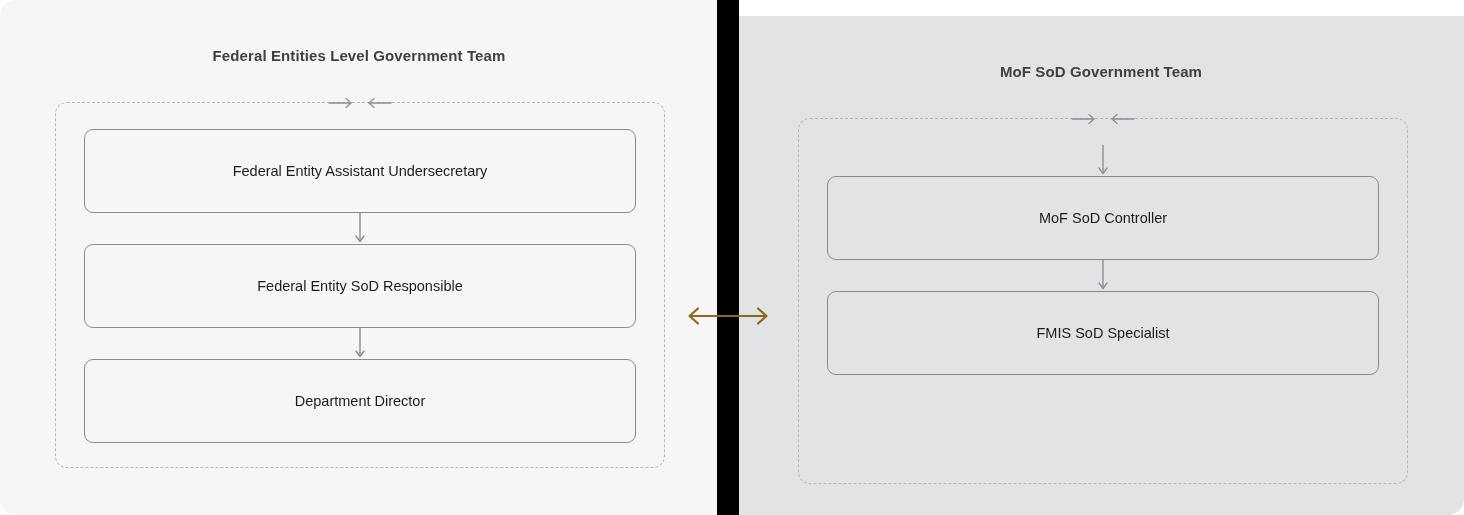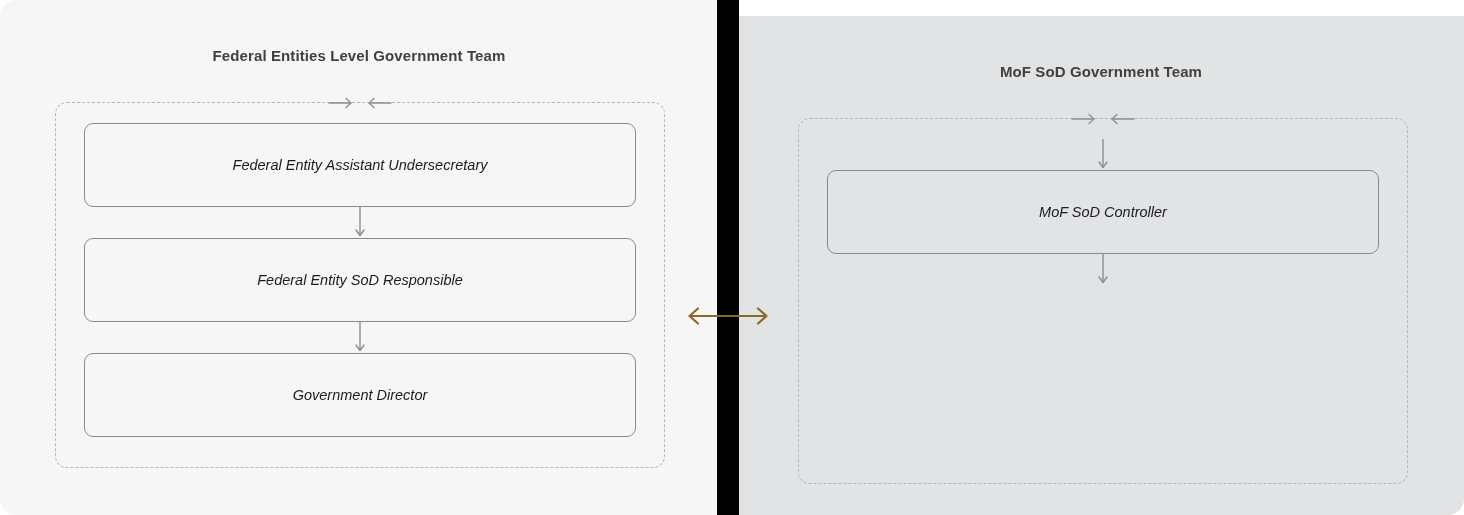--- a/index.html
+++ b/index.html
@@ -90,22 +90,21 @@
     justify-content: center;
     pointer-events: none;
   }
   .group-marker svg { display: block; }
 
   
   .nodes {
     position: absolute;
     left: 28px;
     right: 28px;
-    top: 20px;
-    font-style: italic;
+    top: 26px;
   }
   .node {
     position: relative;
     height: 84px;
     border: 1px solid #868b92;
     border-radius: 9px;
     box-sizing: border-box;
     display: flex;
     align-items: center;
     justify-content: center;
@@ -180,21 +179,21 @@
         <div class="connector">
           <svg width="14" height="31" viewBox="0 0 14 31" aria-hidden="true">
             <g stroke="#8b8f96" stroke-width="1.4" fill="none" stroke-linecap="round" stroke-linejoin="round">
               <line x1="7" y1="0" x2="7" y2="28"></line>
               <polyline points="3,23 7,28.5 11,23"></polyline>
             </g>
           </svg>
         </div>
 
         <div class="node">
-          <span>Government Director</span>
+          <span>Department Director</span>
         </div>
 
       </div>
     </div>
   </div>
 
   <div class="panel panel-right">
 
     <div class="panel-title">MoF SoD Government Team</div>
 
@@ -229,20 +228,23 @@
 
         <div class="connector">
           <svg width="14" height="31" viewBox="0 0 14 31" aria-hidden="true">
             <g stroke="#8b8f96" stroke-width="1.4" fill="none" stroke-linecap="round" stroke-linejoin="round">
               <line x1="7" y1="0" x2="7" y2="28"></line>
               <polyline points="3,23 7,28.5 11,23"></polyline>
             </g>
           </svg>
         </div>
 
+        <div class="node">
+          <span>FMIS SoD Specialist</span>
+        </div>
 
       </div>
     </div>
   </div>
 
   <div class="divider"></div>
 
   <div class="link-arrow">
     <svg width="88" height="26" viewBox="0 0 88 26" aria-hidden="true">
       <g stroke="#8a6a1e" stroke-width="2.2" fill="none" stroke-linecap="round" stroke-linejoin="round">

